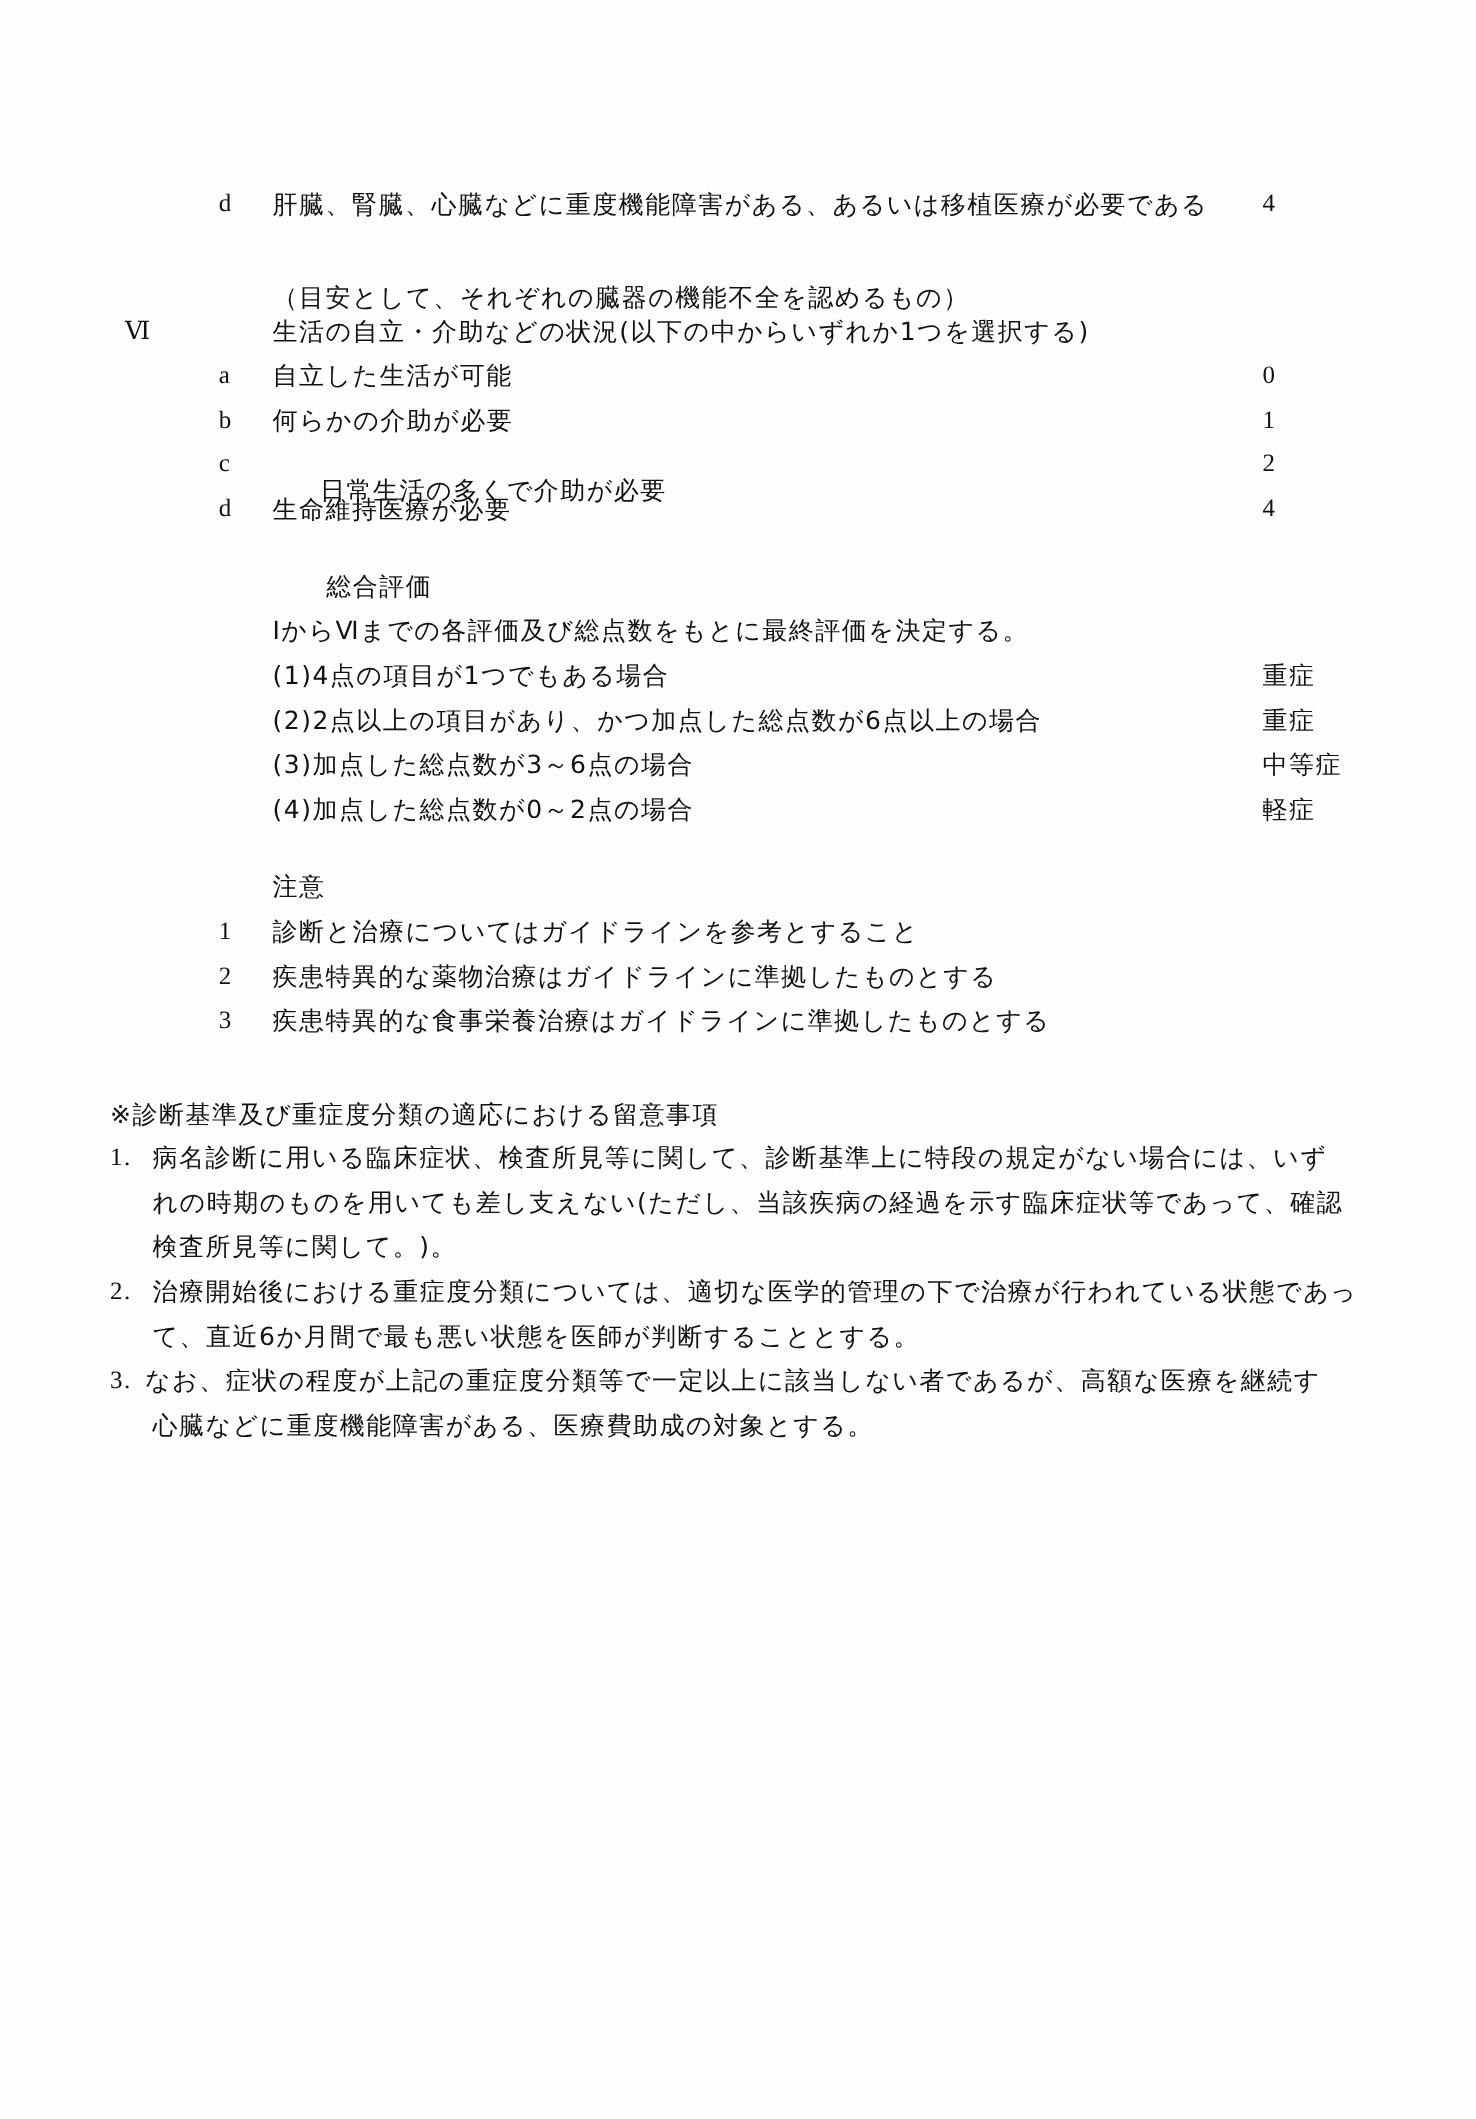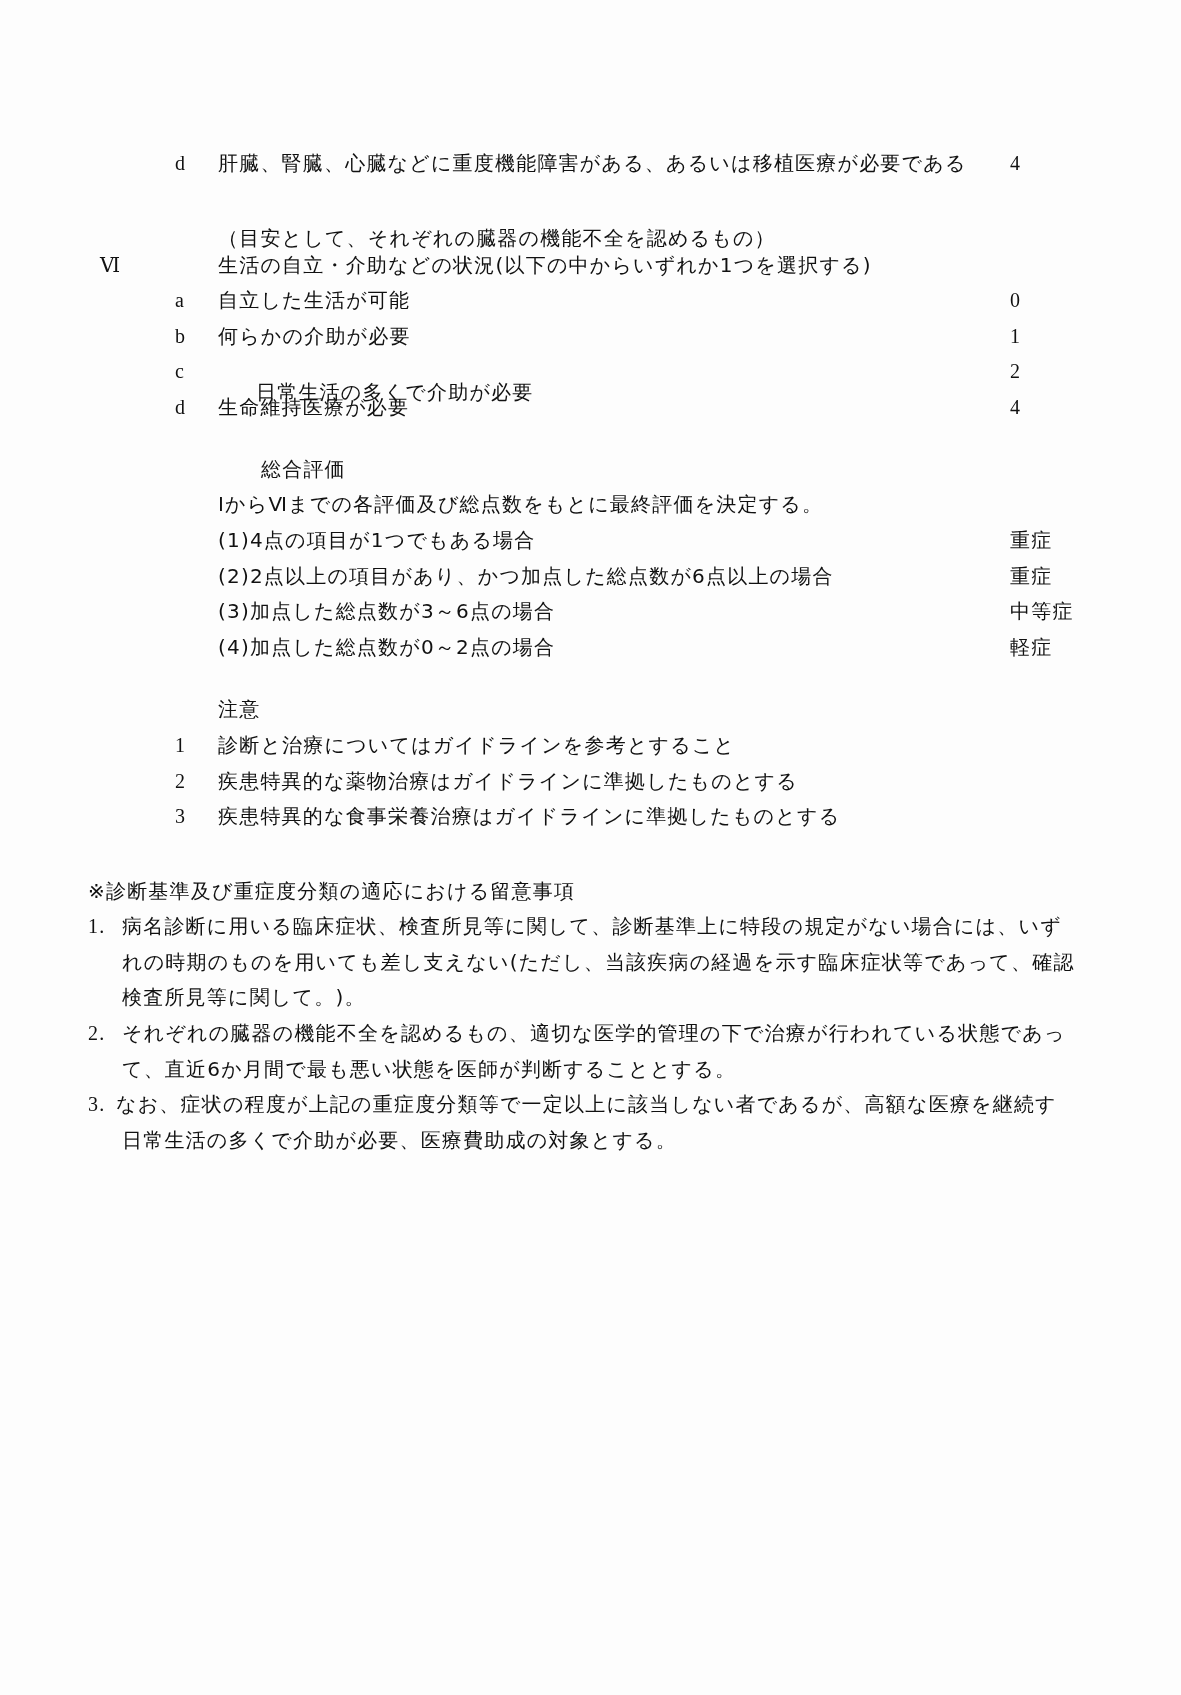--- a/index.html
+++ b/index.html
@@ -88,21 +88,21 @@
   <span class="line" style="left:88px; top:879px;">※診断基準及び重症度分類の適応における留意事項</span>
 
   <div>
     <span class="line mono" style="left:88px; top:914px;">1.</span>
     <span class="line" style="left:122px; top:914px;">病名診断に用いる臨床症状、検査所見等に関して、診断基準上に特段の規定がない場合には、いず</span>
     <span class="line" style="left:122px; top:950px;">れの時期のものを用いても差し支えない(ただし、当該疾病の経過を示す臨床症状等であって、確認</span>
     <span class="line" style="left:122px; top:985px;">検査所見等に関して。)。</span>
   </div>
   <div>
     <span class="line mono" style="left:88px; top:1021px;">2.</span>
-    <span class="line" style="left:122px; top:1021px;">それぞれの臓器の機能不全を認めるもの、適切な医学的管理の下で治療が行われている状態であっ</span>
+    <span class="line" style="left:122px; top:1021px;">治療開始後における重症度分類については、適切な医学的管理の下で治療が行われている状態であっ</span>
     <span class="line" style="left:122px; top:1057px;">て、直近6か月間で最も悪い状態を医師が判断することとする。</span>
   </div>
   <div>
     <span class="line mono" style="left:88px; top:1092px;">3.</span>
     <span class="line" style="left:116px; top:1092px;">なお、症状の程度が上記の重症度分類等で一定以上に該当しない者であるが、高額な医療を継続す</span>
-    <span class="line" style="left:122px; top:1128px;">日常生活の多くで介助が必要、医療費助成の対象とする。</span>
+    <span class="line" style="left:122px; top:1128px;">心臓などに重度機能障害がある、医療費助成の対象とする。</span>
   </div>
 </div>
 
 </body></html>

